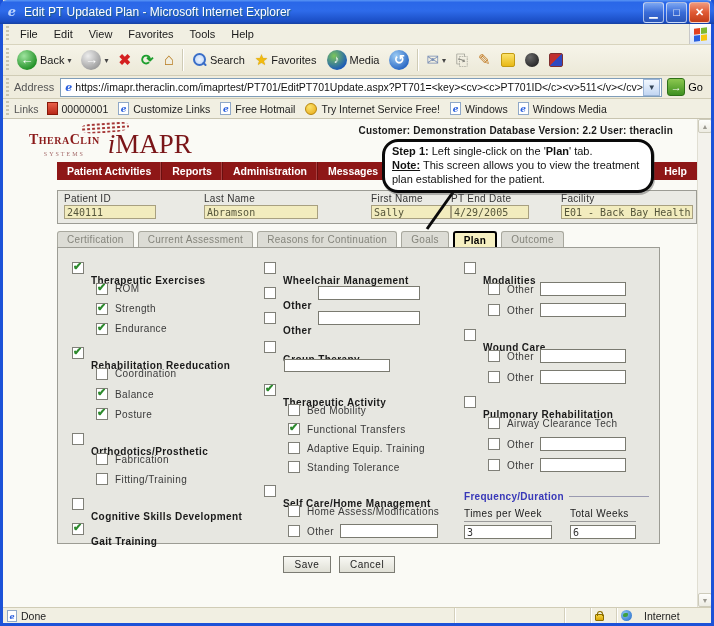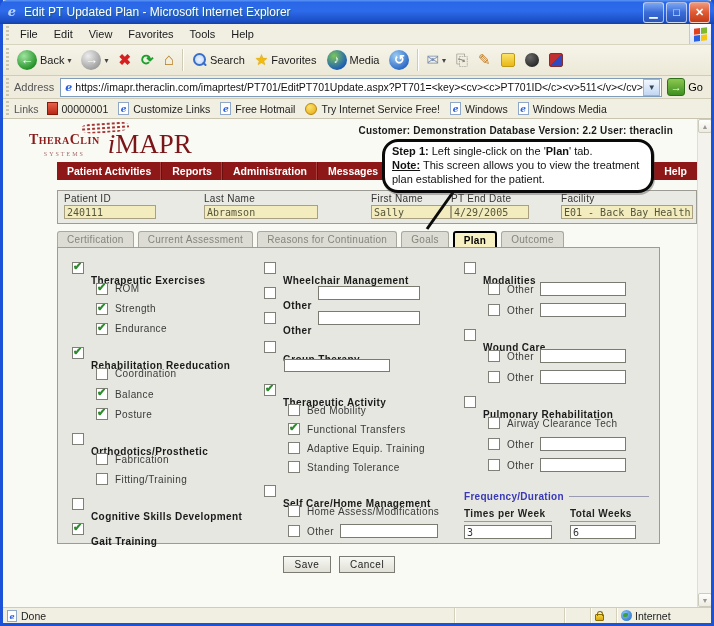--- a/index.html
+++ b/index.html
@@ -123,21 +123,21 @@
   .lbl { font-size:10px; color:#3A3A3A; letter-spacing:0.4px; white-space:nowrap; }
   .row.head .lbl { font-weight:bold; color:#1A1A1A;margin-top:25px; }
   .txt { height:14px; border:1px solid #7A7A70; background:#fff; font:10px "DejaVu Sans Mono", monospace;
     color:#333; padding:0 2px; margin-left:6px; }
   .indent-input { margin-left:20px; margin-top:-2px; margin-bottom:7px; }
   
   .freq { margin-top:12px; width:185px; }
   .freq-legend { display:flex; align-items:center; color:#3838B8; font-weight:bold; font-size:10px; letter-spacing:0.3px; }
   .freq-legend .line { flex:1; border-top:1px solid #9A9AB0; margin-left:5px; }
   .freq-fields { display:flex; gap:18px; margin-top:6px; }
-  .ffield .flabel { display:block; font-size:10px; font-weight:bold; color:#222; letter-spacing:0.4px;
+  .ffield .flabel { display:block; font-size:10px; font-weight:normal; color:#222; letter-spacing:0.4px;
     border-bottom:1px solid #9A9A9A; padding-bottom:2px; margin-bottom:3px; white-space:nowrap; }
   .ffield .txt { margin-left:0; }
   
   .btn-row { position:absolute; left:54px; top:437px; padding-left:226px; display:flex; gap:8px; }
   .btn { min-width:48px; height:17px; background:linear-gradient(180deg,#F8F8F4,#E0E0D6); border:1px solid #7B7B73;
     font-size:10px; letter-spacing:0.5px; color:#222; text-align:center; padding:0 10px; }
   
   .callout { position:absolute; left:379px; top:20px; width:272px; background:#fff; border:3px solid #0A0A0A;
     border-radius:16px; padding:3px 7px 4px 7px; font-size:11px; color:#111; line-height:1.25; z-index:5;
     box-shadow:1px 2px 0 rgba(60,60,60,.35); }
@@ -146,21 +146,21 @@
   .pointer-svg { position:absolute; left:418px; top:60px; width:48px; height:52px; z-index:4; }
   
   .scroll { position:absolute; right:0; top:0; bottom:0; width:14px; background:#F3F2EC; border-left:1px solid #E0DED2; }
   .s-btn { width:14px; height:14px; background:linear-gradient(180deg,#FDFDFB,#EDECE3); border:1px solid #CDCBBB;
     border-radius:2px; color:#9A9890; font-size:7px; text-align:center; line-height:13px; }
   .s-btn.bottom { position:absolute; bottom:0; }
   
   .statusbar { height:16px; flex:0 0 16px; display:flex; align-items:center; background:#F1EFE2;
     border-top:1px solid #D0CCB6; font-size:10.5px; color:#222; }
   .st-left { flex:1; display:flex; align-items:center; gap:4px; padding-left:4px; }
-  .st-cell { height:100%; display:flex; align-items:center; border-left:1px solid #D4D0BC; box-shadow:inset 1px 0 0 #fff; padding:0 4px; }
+  .st-cell { height:100%; display:flex; align-items:center; border-left:1px solid #D4D0BC; box-shadow:inset 1px 0 0 #fff; padding:0 4px;gap:9px; }
   .st-cell.w1 { width:110px; } .st-cell.w2 { width:26px; }
   .lock { width:9px; height:7px; background:linear-gradient(180deg,#F6D540,#D8A810); border:1px solid #8A6D00;
     border-radius:1px; position:relative; margin-top:3px; }
   .lock::before { content:""; position:absolute; left:1px; top:-4px; width:4px; height:4px;
     border:1.5px solid #8A6D00; border-bottom:none; border-radius:3px 3px 0 0; }
   .globe { width:11px; height:11px; border-radius:50%; background:radial-gradient(circle at 35% 35%, #8CC8F2, #1E64C8);
     position:relative; margin-right:3px; }
   .globe::after { content:""; position:absolute; left:2px; top:3px; width:5px; height:4px; background:#3FA03F; border-radius:50% 20% 50% 30%; }
   .doc-ic { width:10px; height:12px; background:#fff; border:1px solid #8FA8C8; font:italic bold 8px "DejaVu Serif", serif;
     color:#2A5FDE; text-align:center; line-height:11px; }

